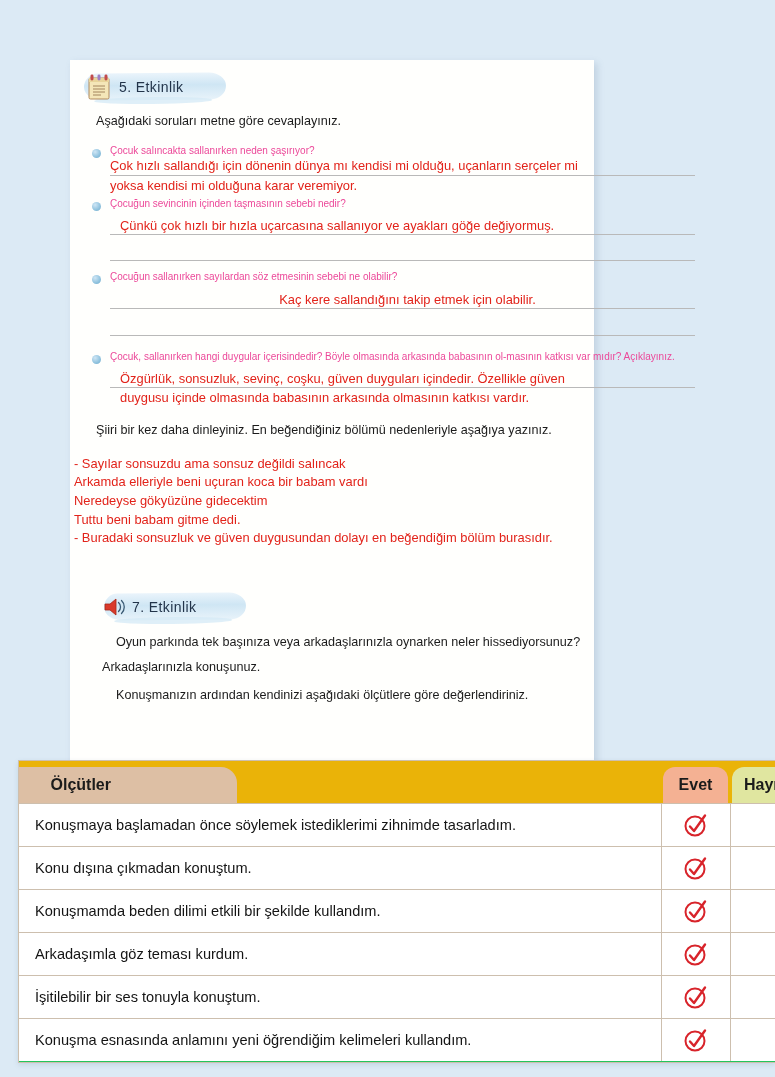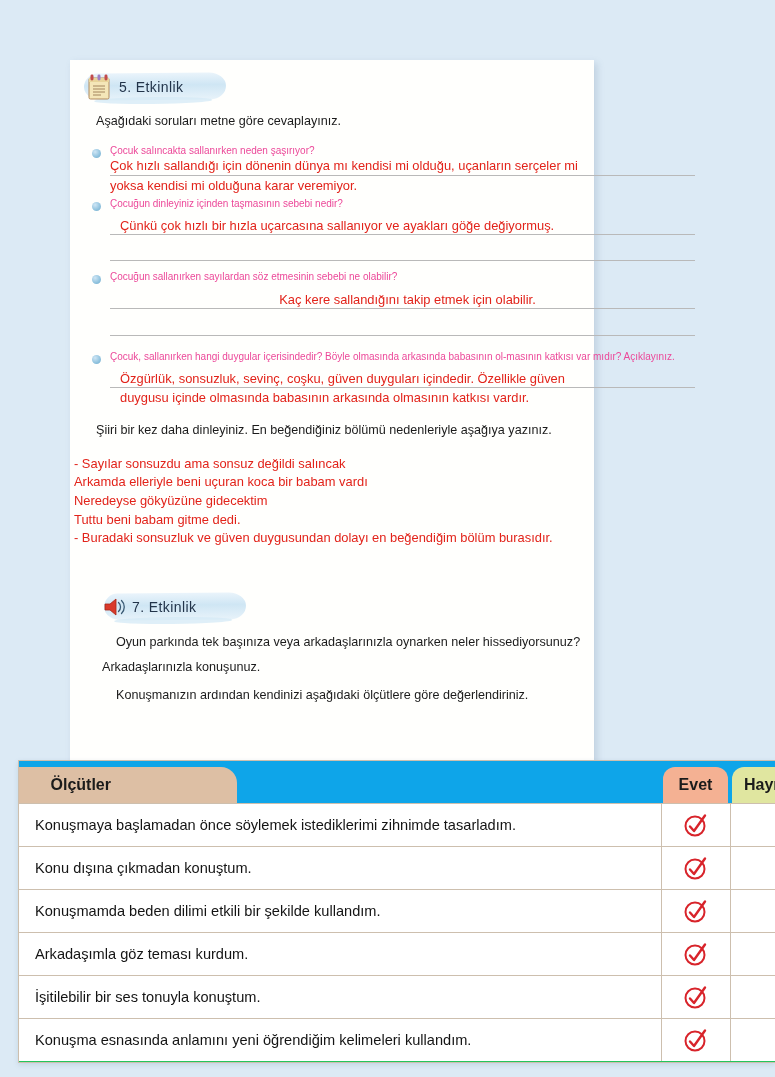--- a/index.html
+++ b/index.html
@@ -127,21 +127,21 @@
     top: 760px;
     width: 757px;
     background: #ffffff;
     border: 1px solid #cdbfae;
     border-right: none;
     box-shadow: 0 2px 5px rgba(90,120,150,0.18);
   }
 
   .tbl { width: 100%; border-collapse: collapse; table-layout: fixed; }
 
-  .th-row td { padding: 0; border: none; background: #0ea5e9; height: 42px; vertical-align: bottom; }
+  .th-row td { padding: 0; border: none; background: #eab308; height: 42px; vertical-align: bottom; }
 
   .hdr-chip {
     height: 36px;
     display: flex;
     align-items: center;
     font-size: 16px;
     font-weight: bold;
     color: #1b1b1b;
   }
   .hdr-olcutler {
@@ -223,21 +223,21 @@
           <div class="qtext">Çocuk salıncakta sallanırken neden şaşırıyor?</div>
           <div class="ans" style="margin-top:0;">Çok hızlı sallandığı için dönenin dünya mı kendisi mi olduğu, uçanların serçeler mi</div>
           <div class="ruleline" style="width:585px;margin-top:-1px;"></div>
           <div class="ans" style="margin-top:1px;">yoksa kendisi mi olduğuna karar veremiyor.</div>
         </div>
       </div>
 
       <div class="qitem" style="margin-top:2px;">
         <div class="bullet"></div>
         <div class="qbody">
-          <div class="qtext">Çocuğun dinleyiniz içinden taşmasının sebebi nedir?</div>
+          <div class="qtext">Çocuğun sevincinin içinden taşmasının sebebi nedir?</div>
           <div class="ans indent" style="margin-top:7px;">Çünkü çok hızlı bir hızla uçarcasına sallanıyor ve ayakları göğe değiyormuş.</div>
           <div class="ruleline" style="width:585px;margin-top:-1px;"></div>
           <div class="ruleline" style="width:585px;margin-top:25px;"></div>
         </div>
       </div>
 
       <div class="qitem" style="margin-top:9px;">
         <div class="bullet"></div>
         <div class="qbody">
           <div class="qtext">Çocuğun sallanırken sayılardan söz etmesinin sebebi ne olabilir?</div>

